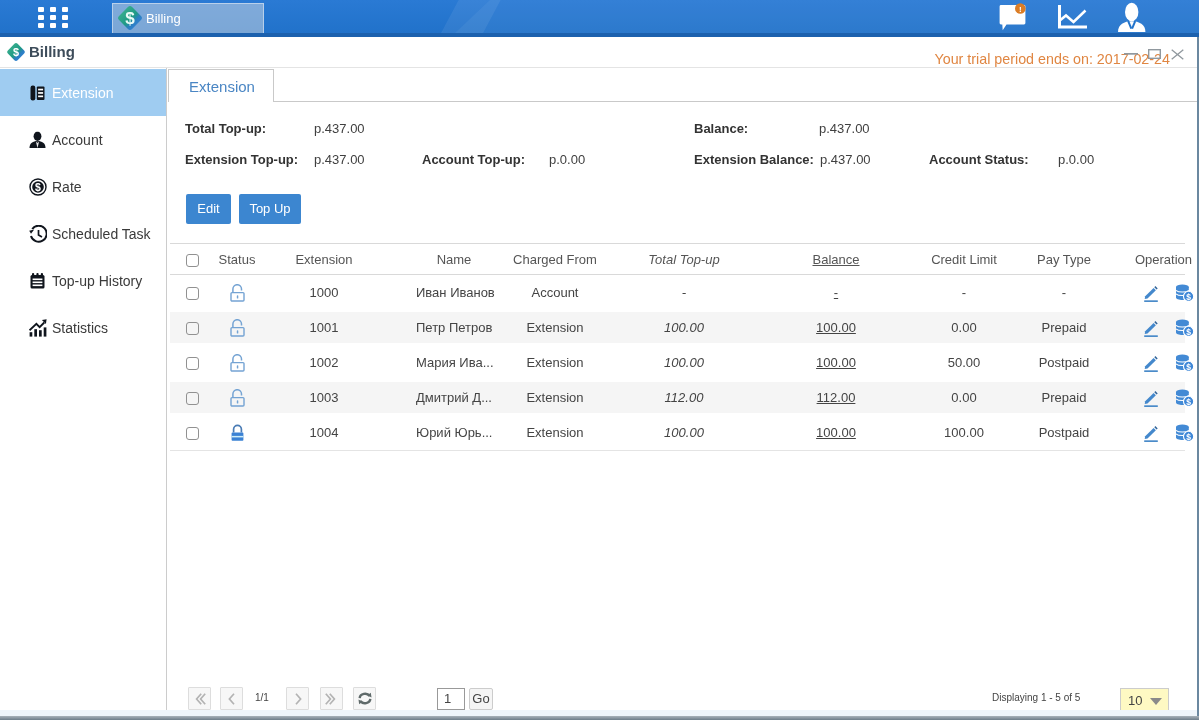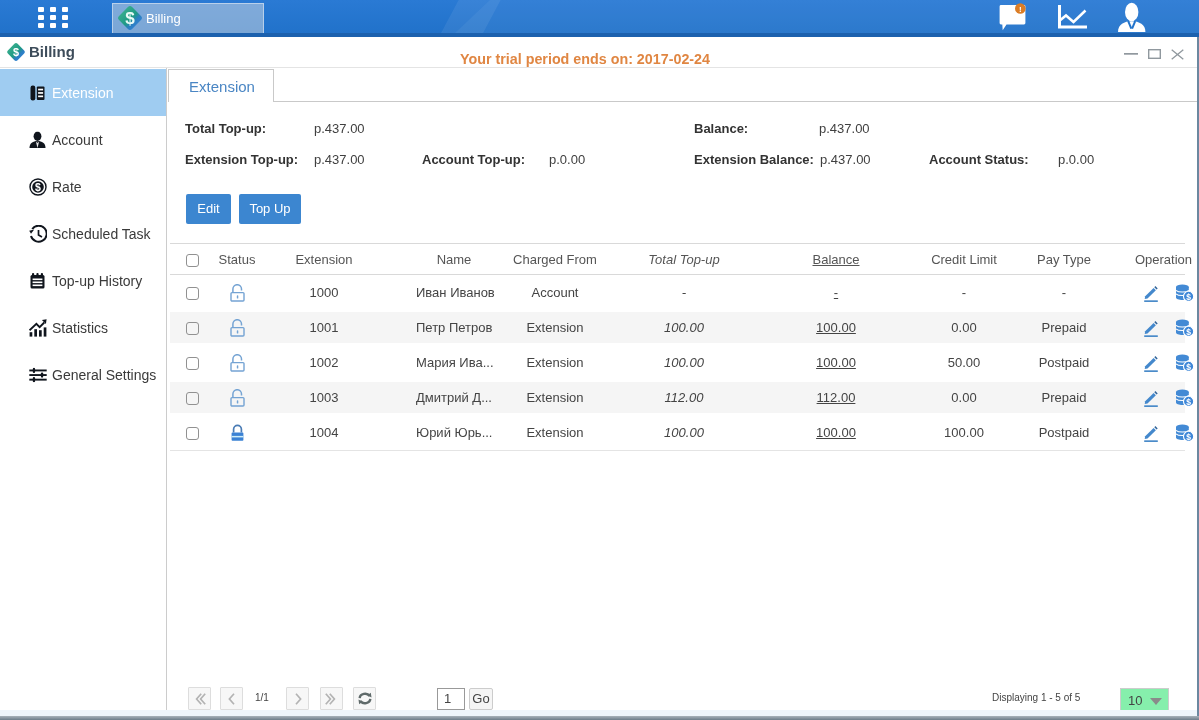--- a/index.html
+++ b/index.html
@@ -13,21 +13,21 @@
 #topdark { position:absolute; left:0; top:33px; width:1199px; height:4px; background:#1c61ae; }
 #gridicon { position:absolute; left:38px; top:7px; width:30px; height:22px; }
 #gridicon div { position:absolute; width:6px; height:5px; background:#fff; border-radius:1px; }
 #apptab { position:absolute; left:112px; top:3px; width:152px; height:30px;
   background:rgba(213,219,226,0.50); border:1px solid rgba(255,255,255,0.45); border-bottom:none; }
 #apptab span { position:absolute; left:33px; top:7px; color:#fff; font-size:13px; }
 
 #titlebar { position:absolute; left:0; top:37px; width:1199px; height:31px;
   background:#fff; border-bottom:1px solid #e4e4e4; }
 #titlebar .name { position:absolute; left:29px; top:6px; font-size:15px; font-weight:bold; color:#3d4c5a; }
-#trial { position:absolute; left:0; top:51px; width:1170px; text-align:center; font-size:14.3px; color:#e08642;font-weight:bold; }
+#trial { position:absolute; left:0; top:51px; width:1170px; text-align:right; font-size:14.3px; color:#e08642; }
 .winbtn { position:absolute; top:44px; color:#98a0a6; }
 
 #sidebar { position:absolute; left:0; top:68px; width:167px; height:648px;
   background:#fff; border-right:1px solid #ccc; padding-top:1px; }
 .mitem { position:relative; height:47px; }
 .mitem .mtext { position:absolute; left:52px; top:50%; transform:translateY(-50%);
   font-size:14px; color:#3a3a3a; }
 .mitem.sel { background:#9fccf1; }
 .mitem.sel .mtext { color:#fff; }
 .mitem svg { position:absolute; left:29px; top:50%; transform:translateY(-50%); }
@@ -54,21 +54,21 @@
 .cb { display:inline-block; width:13px; height:13px; border:1px solid #919191; border-radius:3px; background:transparent; vertical-align:middle; }
 
 .pbtn { position:absolute; top:687px; width:23px; height:23px; background:#f7f7f7;
   border:1px solid #ddd; border-radius:1px; color:#ababab; font-size:16px;
   text-align:center; line-height:20px; }
 .ptext { position:absolute; font-size:10px; color:#444; }
 #goinput { position:absolute; left:437px; top:688px; width:28px; height:22px;
   border:1px solid #999; font-size:13px; color:#444; padding-left:6px; line-height:20px; background:#fff; }
 #gobtn { position:absolute; left:469px; top:688px; width:24px; height:22px; background:#f5f5f5;
   border:1px solid #ccc; border-radius:2px; font-size:13px; color:#444; text-align:center; line-height:20px; }
-#dd { position:absolute; left:1120px; top:688px; width:49px; height:24px; border:1px solid #ccc; background:#86efac; }
+#dd { position:absolute; left:1120px; top:688px; width:49px; height:24px; border:1px solid #ccc; background:#fef9c3; }
 #dd span { position:absolute; left:7px; top:4px; font-size:13px; color:#444; }
 #dd .tri { position:absolute; right:6px; top:9px; width:0; height:0;
   border-left:6px solid transparent; border-right:6px solid transparent; border-top:7px solid #8a8a8a; }
 
 #bedge1 { position:absolute; left:0; top:710px; width:1199px; height:6px; background:#eef5fb; }
 #bedge2 { position:absolute; left:0; top:716px; width:1199px; height:4px; background:linear-gradient(180deg,#a8b2ba,#6d7d8a); }
 #redge { position:absolute; left:1197px; top:37px; width:2px; height:679px; background:#6b88a0; }
 </style>
 </head>
 <body>
@@ -191,31 +191,20 @@
       <svg width="18" height="18" viewBox="0 0 18 18">
       <rect x="0.6" y="13.2" width="2.7" height="4.4" fill="#10151d"></rect>
       <rect x="5.3" y="10.2" width="2.7" height="7.4" fill="#10151d"></rect>
       <rect x="10" y="11.2" width="2.7" height="6.4" fill="#10151d"></rect>
       <rect x="14.7" y="8.4" width="2.7" height="9.2" fill="#10151d"></rect>
       <path d="M0.5 11.4 L7.4 4.9 L10.6 8.1 L15.3 3.5" fill="none" stroke="#10151d" stroke-width="1.9"></path>
       <path d="M12.9 0.9 L17.6 0.2 L16.9 4.9 z" fill="#10151d"></path>
     </svg>
       <span class="mtext">Statistics</span>
     </div>
-  <div class="mitem">
-      <svg width="18" height="15" viewBox="0 0 18 15">
-      <rect x="0.3" y="2" width="17.4" height="1.9" fill="#10151d"></rect>
-      <rect x="0.3" y="6.6" width="17.4" height="1.9" fill="#10151d"></rect>
-      <rect x="0.3" y="11.2" width="17.4" height="1.9" fill="#10151d"></rect>
-      <rect x="3.8" y="0.3" width="2.3" height="5.3" rx="1.1" fill="#10151d"></rect>
-      <rect x="11.9" y="4.9" width="2.3" height="5.3" rx="1.1" fill="#10151d"></rect>
-      <rect x="3.8" y="9.5" width="2.3" height="5.3" rx="1.1" fill="#10151d"></rect>
-    </svg>
-      <span class="mtext">General Settings</span>
-    </div>
 </div>
 
 <div id="tabbox">
     <span>Extension</span>
   </div>
 <div id="tabline"></div>
 
 <div class="slabel" style="left:185px;top:121px">Total Top-up:</div>
 <div class="sval" style="left:314px;top:121px">p.437.00</div>
 <div class="slabel" style="left:694px;top:121px">Balance:</div>

